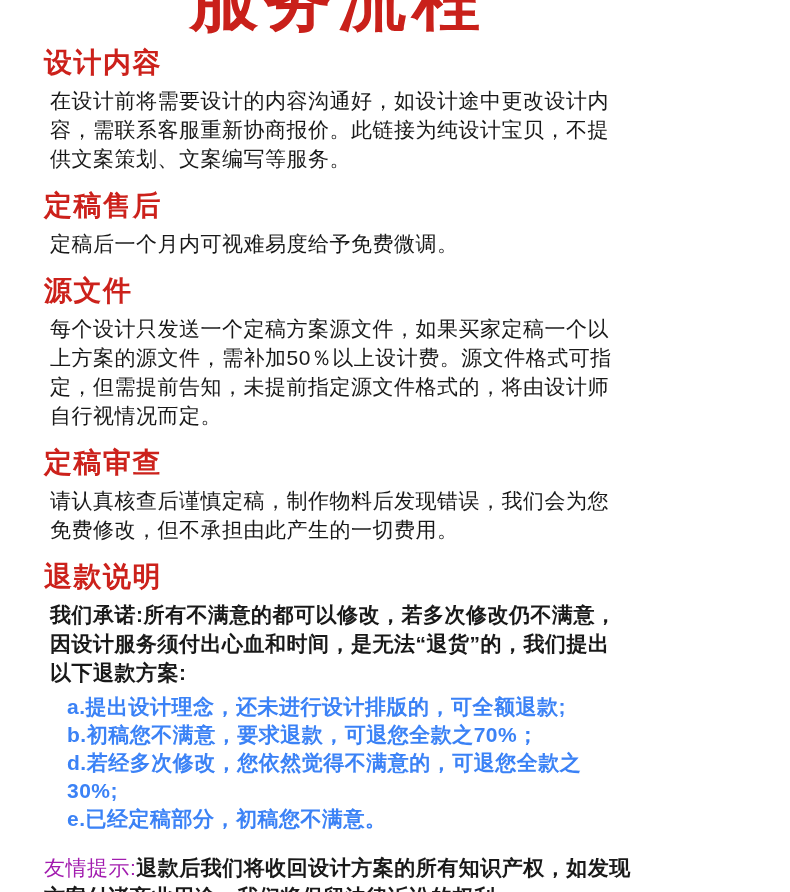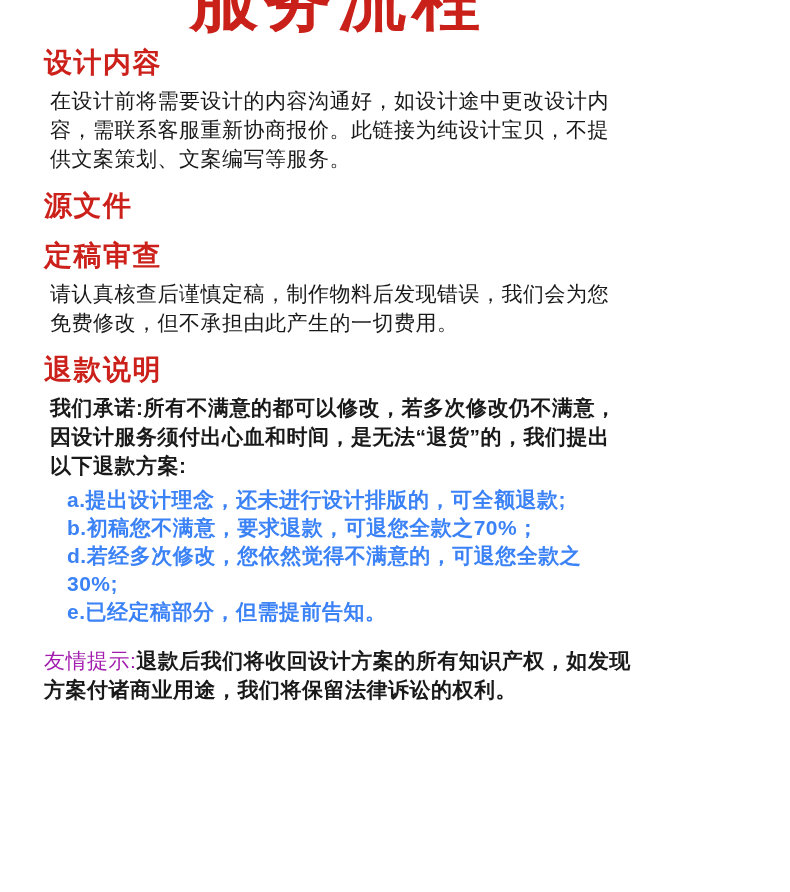--- a/index.html
+++ b/index.html
@@ -79,36 +79,41 @@
 
 <div class="page">
 
   <h1 class="main-title">服务流程</h1>
 
   <section class="sec">
     <h2>设计内容</h2>
     <p>在设计前将需要设计的内容沟通好，如设计途中更改设计内容，需联系客服重新协商报价。此链接为纯设计宝贝，不提供文案策划、文案编写等服务。</p>
   </section>
 
+  <section class="sec">
+    <h2>定稿售后</h2>
+    <p>定稿后一个月内可视难易度给予免费微调。</p>
+  </section>
 
   <section class="sec">
     <h2>源文件</h2>
+    <p>每个设计只发送一个定稿方案源文件，如果买家定稿一个以上方案的源文件，需补加50％以上设计费。源文件格式可指定，但需提前告知，未提前指定源文件格式的，将由设计师自行视情况而定。</p>
   </section>
 
   <section class="sec">
     <h2>定稿审查</h2>
     <p>请认真核查后谨慎定稿，制作物料后发现错误，我们会为您免费修改，但不承担由此产生的一切费用。</p>
   </section>
 
   <section class="sec">
     <h2>退款说明</h2>
     <p class="heavy">我们承诺:所有不满意的都可以修改，若多次修改仍不满意，因设计服务须付出心血和时间，是无法“退货”的，我们提出以下退款方案:</p>
     <ul class="refund-list">
       <li>a.提出设计理念，还未进行设计排版的，可全额退款;</li>
       <li>b.初稿您不满意，要求退款，可退您全款之70%；</li>
       <li>d.若经多次修改，您依然觉得不满意的，可退您全款之30%;</li>
-      <li>e.已经定稿部分，但需提前告知。</li>
+      <li>e.已经定稿部分，初稿您不满意。</li>
     </ul>
   </section>
 
   <p class="footer-note"><span class="red-label">友情提示:</span><span>退款后我们将收回设计方案的所有知识产权，如发现方案付诸商业用途，我们将保留法律诉讼的权利。</span></p>
 
 </div>
 
 </body></html>

